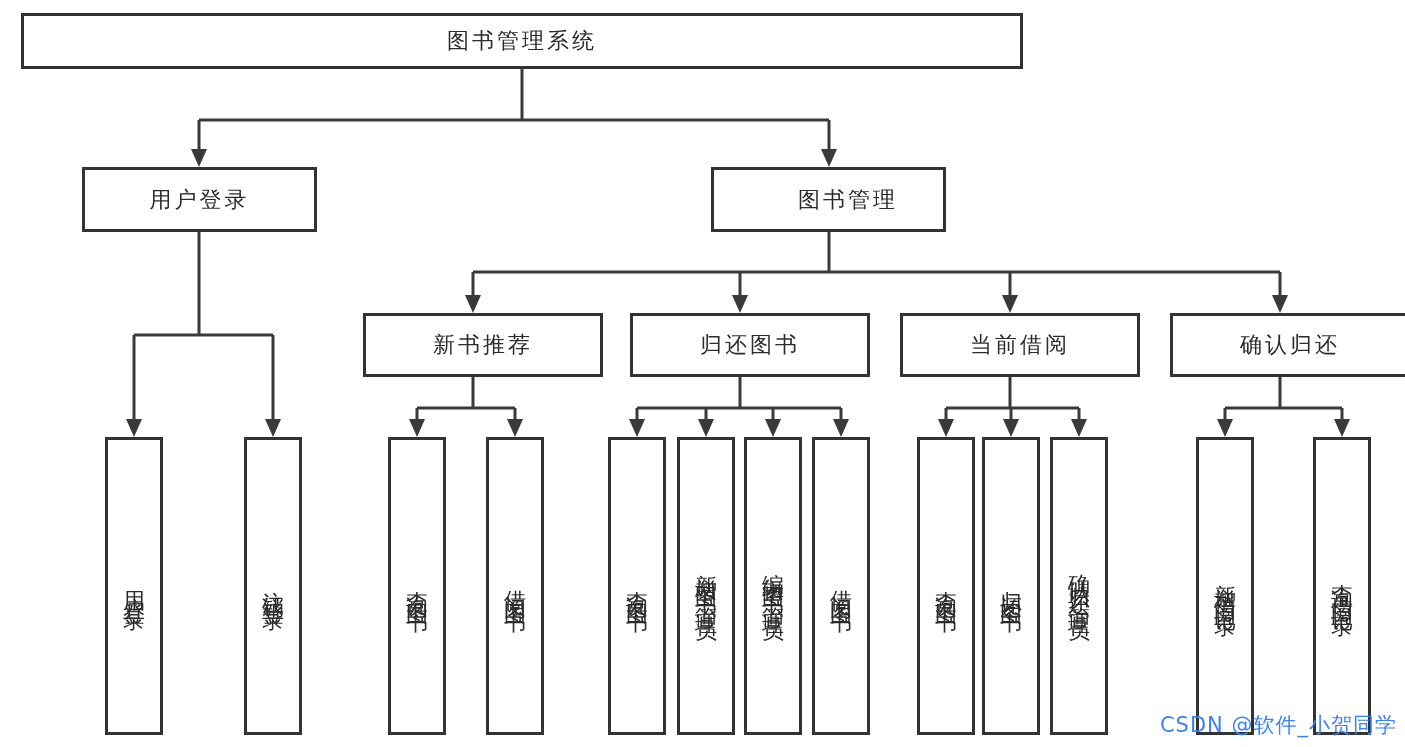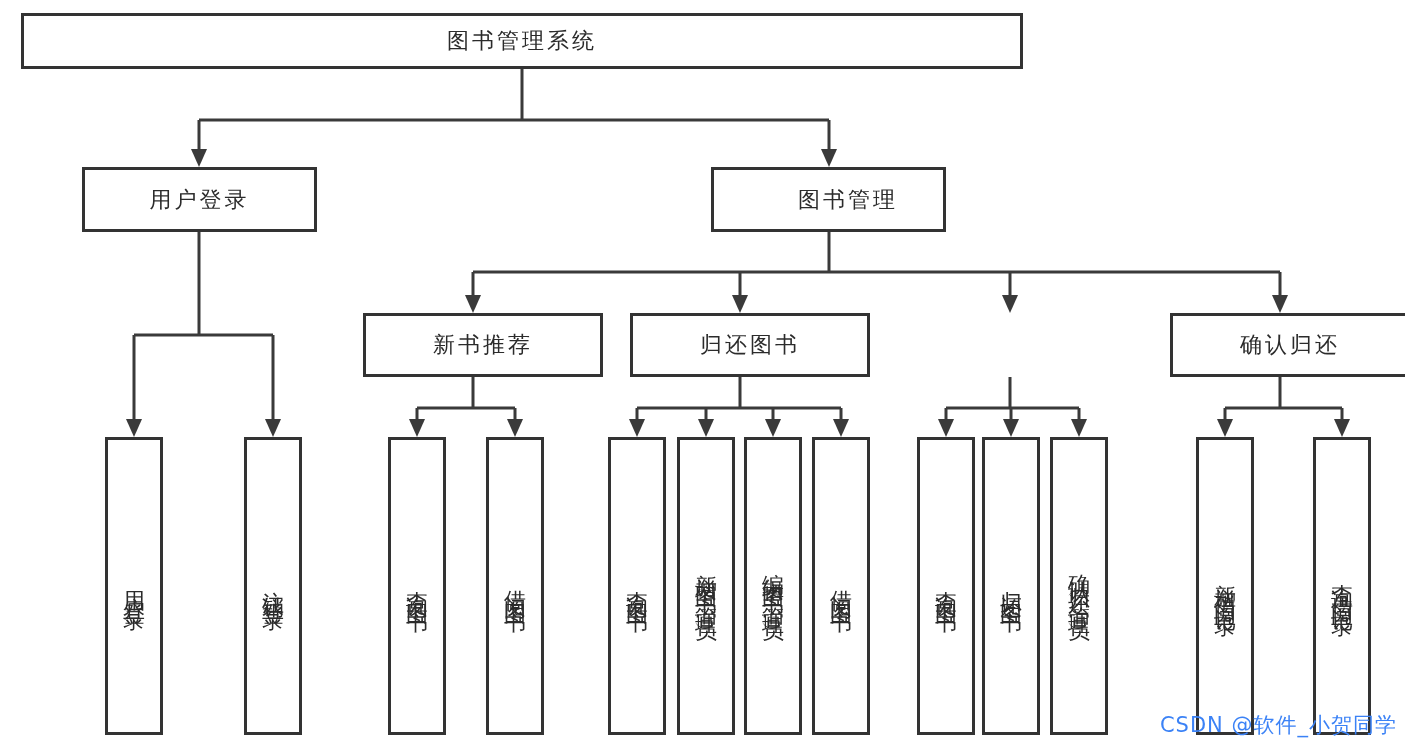--- a/index.html
+++ b/index.html
@@ -144,20 +144,21 @@
     </g>
   </svg>
 
   <div class="node box-root">图书管理系统</div>
 
   <div class="node box-l2-login">用户登录</div>
   <div class="node box-l2-mgmt">图书管理</div>
 
   <div class="node box-l3 box-l3-1">新书推荐</div>
   <div class="node box-l3 box-l3-2">归还图书</div>
+  <div class="node box-l3 box-l3-3">当前借阅</div>
   <div class="node box-l3 box-l3-4">确认归还</div>
 
   <div class="node leaf leaf-1">
     <span>用户登录</span>
   </div>
   <div class="node leaf leaf-2">
     <span>注销登录</span>
   </div>
   <div class="node leaf leaf-3">
     <span>查询图书</span>

